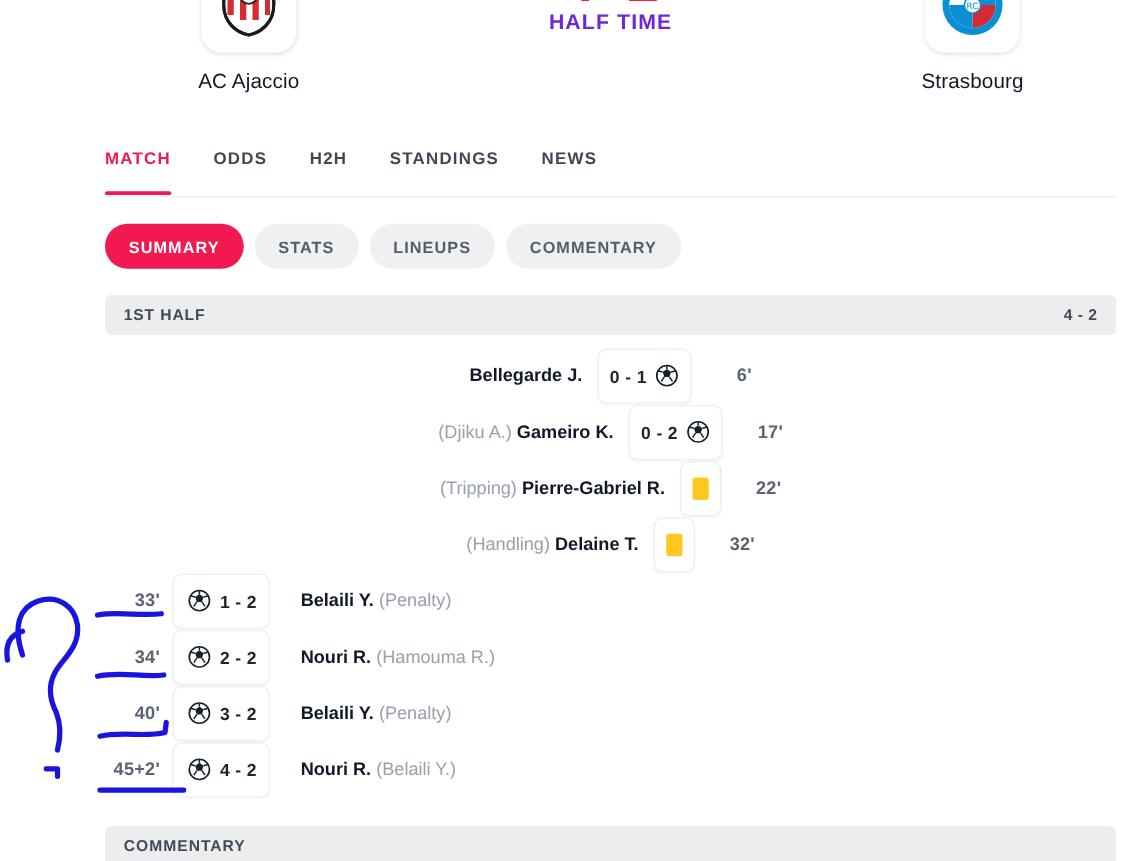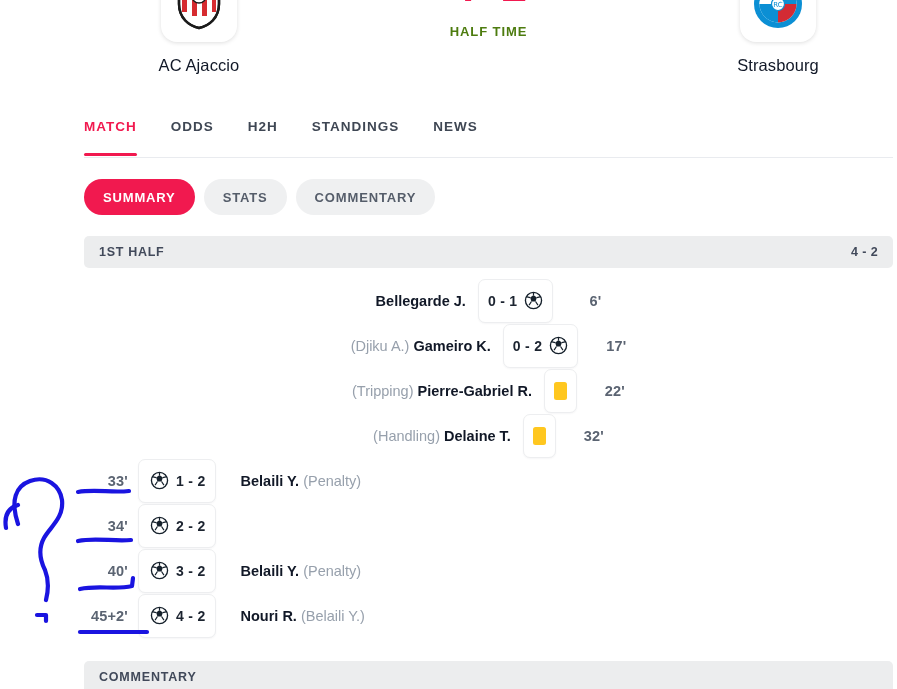--- a/index.html
+++ b/index.html
@@ -28,21 +28,21 @@
     white-space:nowrap;
   }
   .center-col{
     width:250px;display:flex;flex-direction:column;align-items:center;margin-top:2px;
   }
   .score-line{
     display:flex;align-items:center;gap:26px;
     font-size:46px;font-weight:700;color:#f1194f;line-height:1;letter-spacing:0;
   }
   .status-text{
-    margin-top:16px;font-size:13px;font-weight:700;color:#4d7c0f;letter-spacing:.9px;
+    font-size:17px;font-weight:700;color:#6d28d9;letter-spacing:.9px;
   }
 
   
   .tabbar{
     position:absolute;left:84px;top:113px;width:809px;height:44px;
     border-bottom:1px solid #e9ebef;
     display:flex;align-items:flex-start;gap:0;
   }
   .tab{
     position:relative;font-size:13.5px;font-weight:700;letter-spacing:1px;
@@ -183,20 +183,21 @@
     <button class="tab active">MATCH</button>
     <button class="tab">ODDS</button>
     <button class="tab">H2H</button>
     <button class="tab">STANDINGS</button>
     <button class="tab">NEWS</button>
   </div>
 
   <div class="subtabs">
     <button class="pill active">SUMMARY</button>
     <button class="pill">STATS</button>
+    <button class="pill">LINEUPS</button>
     <button class="pill">COMMENTARY</button>
   </div>
 
   <div class="half-bar">
     <span class="half-label">1ST HALF</span>
     <span class="half-score">4 - 2</span>
   </div>
 
   <div class="events" id="events-container">
       <div class="event away">
@@ -252,20 +253,21 @@
       <div class="event home">
         <span class="minute left">34'</span>
         <span class="badge">
           <svg class="ball" viewBox="0 0 24 24" aria-hidden="true">
             <circle cx="12" cy="12" r="10.2" fill="#fff" stroke="#15202b" stroke-width="1.7"></circle>
             <path d="M12 5.2 L16.2 8.3 L14.6 13.3 L9.4 13.3 L7.8 8.3 Z" fill="#15202b"></path>
             <path d="M12 2.2 L12 5.2 M16.2 8.3 L21.4 7.1 M14.6 13.3 L17.6 17.8 M9.4 13.3 L6.4 17.8 M7.8 8.3 L2.6 7.1" stroke="#15202b" stroke-width="1.5" fill="none"></path>
           </svg>
           <span class="sc">2 - 2</span>
         </span>
+        <span class="who"><b>Nouri R.</b> <span class="assist">(Hamouma R.)</span></span>
       </div>
       <div class="event home">
         <span class="minute left">40'</span>
         <span class="badge">
           <svg class="ball" viewBox="0 0 24 24" aria-hidden="true">
             <circle cx="12" cy="12" r="10.2" fill="#fff" stroke="#15202b" stroke-width="1.7"></circle>
             <path d="M12 5.2 L16.2 8.3 L14.6 13.3 L9.4 13.3 L7.8 8.3 Z" fill="#15202b"></path>
             <path d="M12 2.2 L12 5.2 M16.2 8.3 L21.4 7.1 M14.6 13.3 L17.6 17.8 M9.4 13.3 L6.4 17.8 M7.8 8.3 L2.6 7.1" stroke="#15202b" stroke-width="1.5" fill="none"></path>
           </svg>
           <span class="sc">3 - 2</span>

